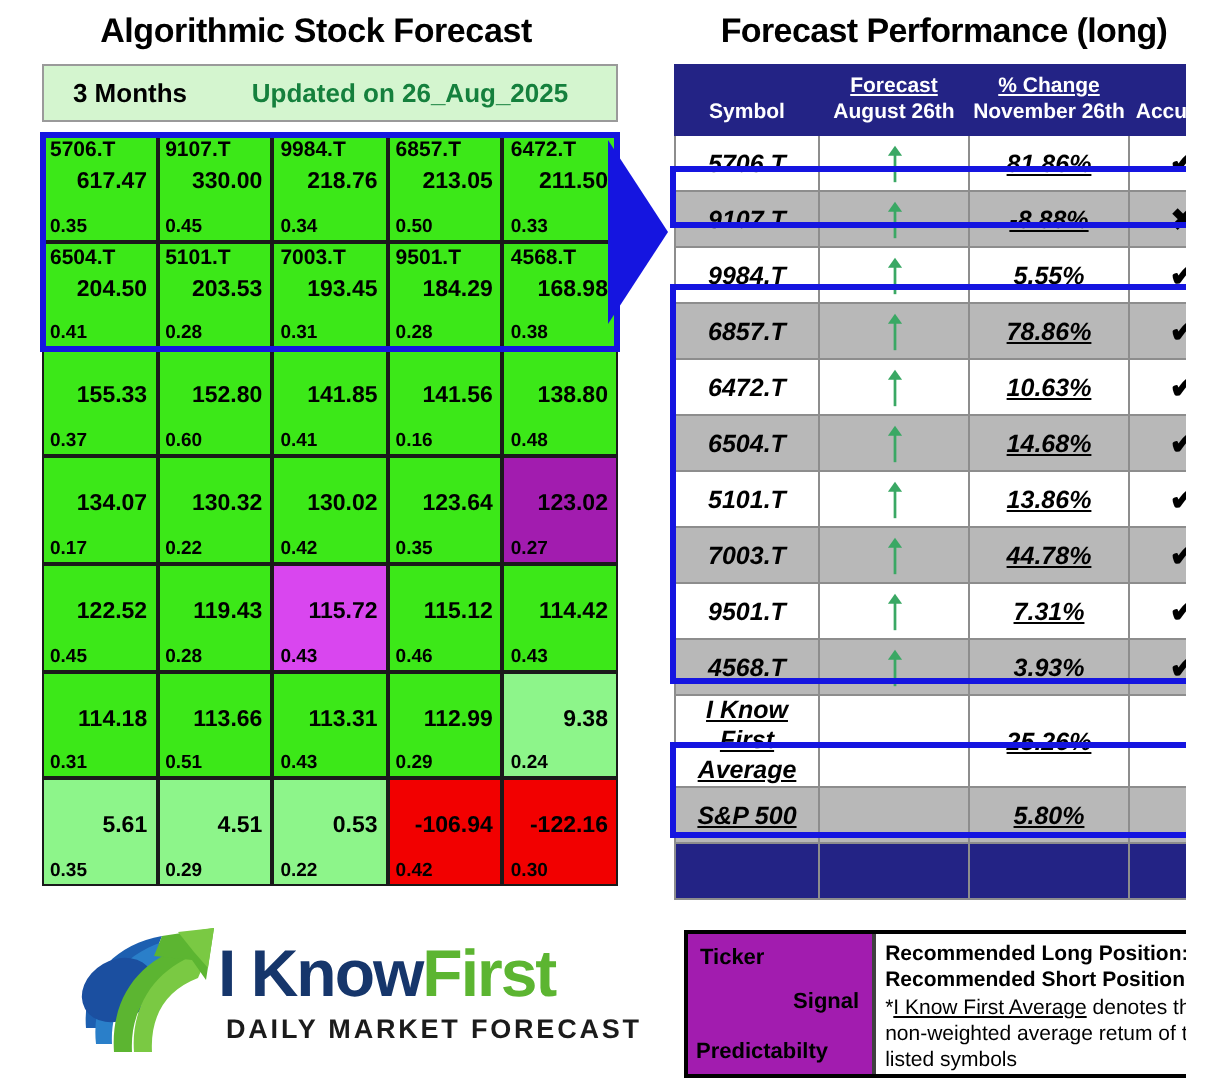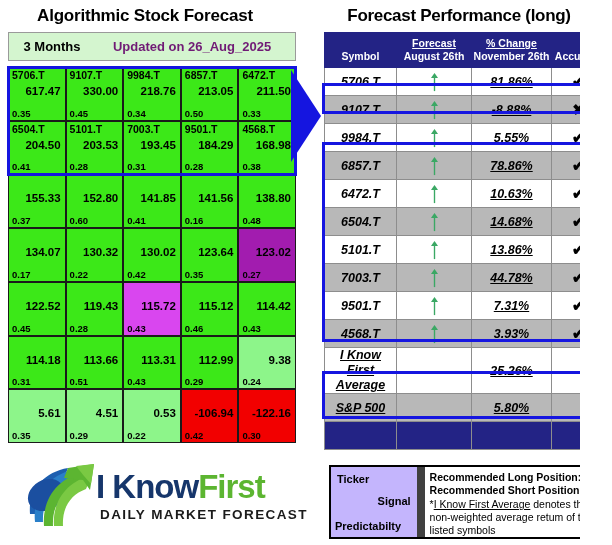--- a/index.html
+++ b/index.html
@@ -7,20 +7,21 @@
     margin: 0; padding: 0;
     background: #ffffff;
     font-family: "Liberation Sans", sans-serif;
   }
   #root {
     position: relative;
     width: 580px;
     height: 545px;
     overflow: hidden;
     background: #ffffff;
+    margin-left: 13px;
   }
 
   
   #left-panel { position: absolute; left: 0; top: 0; width: 306px; height: 455px; }
 
   .panel-title {
     position: absolute;
     left: 0; top: 6px; width: 290px;
     text-align: center;
     font-size: 17px;
@@ -39,21 +40,21 @@
     align-items: center;
   }
   #forecast-subheader .sh-left {
     width: 86px;
     text-align: center;
     font-size: 13px; font-weight: bold; color: #000;
   }
   #forecast-subheader .sh-right {
     flex: 1;
     text-align: center;
-    font-size: 13px; font-weight: bold; color: #701a75;
+    font-size: 13px; font-weight: bold; color: #15803d;
     padding-right: 6px;
   }
 
   
   #heatmap {
     position: absolute;
     left: 8px; top: 67px;
     width: 288px;
     height: 376px;
     display: grid;
@@ -218,23 +219,23 @@
   #legend {
     position: absolute;
     left: 23px; top: 465px;
     width: 275px; height: 74px;
     border: 2px solid #000;
     display: flex;
     background: #fff;
   }
   #legend-left {
     width: 104px;
-    background: #c4b5fd;
+    background: #a21caf;
     position: relative;
-    border-right: 8px solid #404040;
+    border-right: 2px solid #404040;
   }
   #legend-left .lg-ticker {
     position: absolute; left: 6px; top: 6px;
     font-size: 11px; font-weight: bold; color: #000;
   }
   #legend-left .lg-signal {
     position: absolute; right: 6px; top: 28px;
     font-size: 11px; font-weight: bold; color: #000;
   }
   #legend-left .lg-pred {

